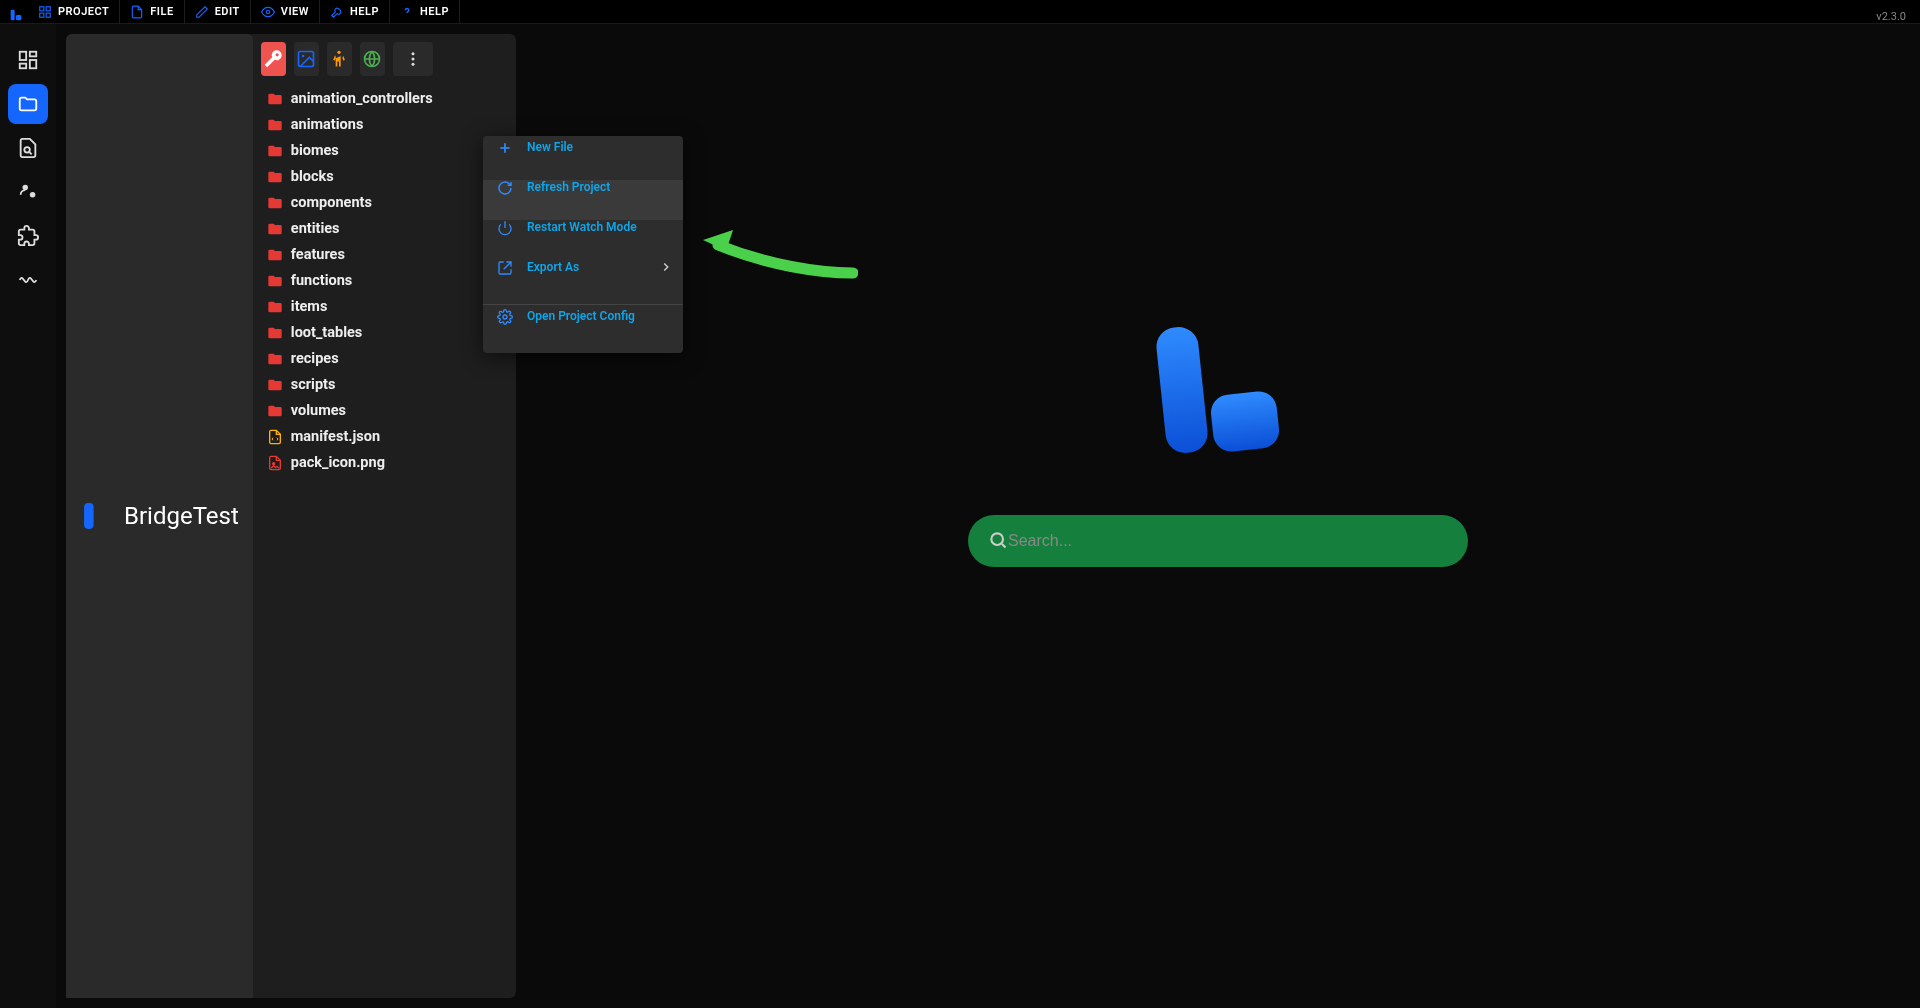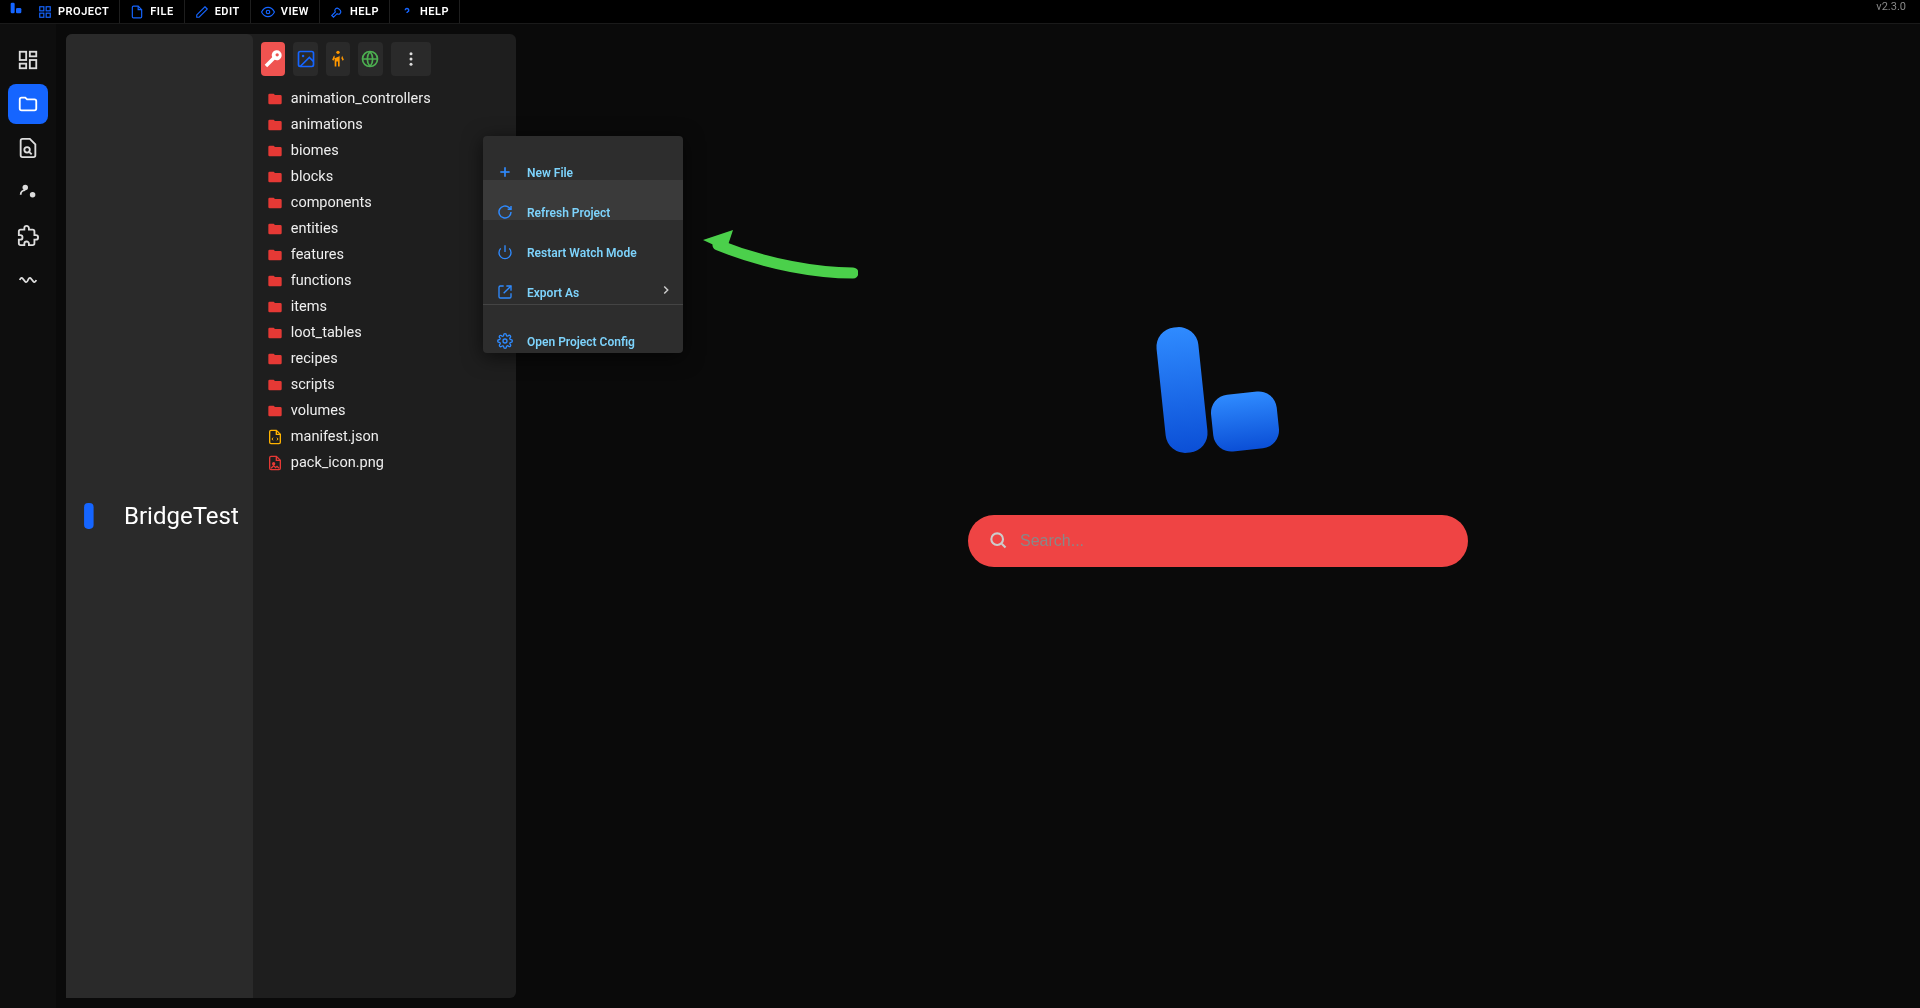--- a/index.html
+++ b/index.html
@@ -12,21 +12,21 @@
   height: 1008px;
   overflow: hidden;
   position: relative;
 }
 
 
 .topbar {
   height: 24px;
   background: #000;
   display: flex;
-  align-items: flex-start;
+  align-items: flex-end;
   padding: 0 4px;
   border-bottom: 1px solid #1a1a1a;
 }
 .topbar-logo { width: 16px; height: 16px; margin: 0 4px; display:flex; align-items:center; }
 .topbar-item {
   display: flex;
   align-items: center;
   padding: 0 10px;
   height: 100%;
   font-size: 11px;
@@ -106,20 +106,21 @@
   justify-content: center;
   cursor: pointer;
 }
 .panel-tab.active { background: #ef5350; }
 .panel-tab.more { flex: 0 0 40px; }
 
 .file-tree {
   flex: 1;
   overflow-y: auto;
   padding: 2px 0;
+  font-weight: bold;
 }
 .tree-item {
   display: flex;
   align-items: center;
   padding: 2px 8px 2px 14px;
   cursor: pointer;
   font-size: 14.5px;
   color: #eee;
   line-height: 22px;
 }
@@ -132,26 +133,26 @@
   left: 483px;
   width: 200px;
   background: #2d2d2d;
   border-radius: 4px;
   box-shadow: 0 4px 20px rgba(0,0,0,0.6);
   padding: 4px 0;
   z-index: 100;
 }
 .menu-item {
   display: flex;
-  align-items: flex-end;
+  align-items: flex-start;
   padding: 0 14px;
   height: 40px;
   font-size: 12px;
   font-weight: 600;
-  color: #7dd3fc;
+  color: #0ea5e9;
   cursor: pointer;
   position: relative;
 }
 .menu-item.highlighted { background: #3a3a3a; }
 .menu-icon { width:16px; height:16px; margin-right: 14px; display:flex; align-items:center; }
 .menu-divider { height:1px; background:#444; margin:4px 0; }
 .menu-chevron { position:absolute; right:10px; }
 
 
 .green-arrow {
@@ -169,26 +170,26 @@
   display:flex;
   flex-direction: column;
   align-items: center;
   justify-content: center;
   gap: 50px;
 }
 .center-logo { width: 150px; height: 150px; display:flex; align-items:center; justify-content:center; margin-top:-150px;}
 .search-pill {
   width: 500px;
   height: 52px;
-  background: #ef4444;
+  background: #15803d;
   border-radius: 26px;
   display: flex;
   align-items: center;
   padding: 0 20px;
-  gap: 12px;
+  gap: 0;
 }
 .search-pill input {
   flex:1;
   background: transparent;
   border: none;
   outline: none;
   color: #fff;
   font-size: 16px;
 }
 .search-pill input::placeholder { color: #888; }

